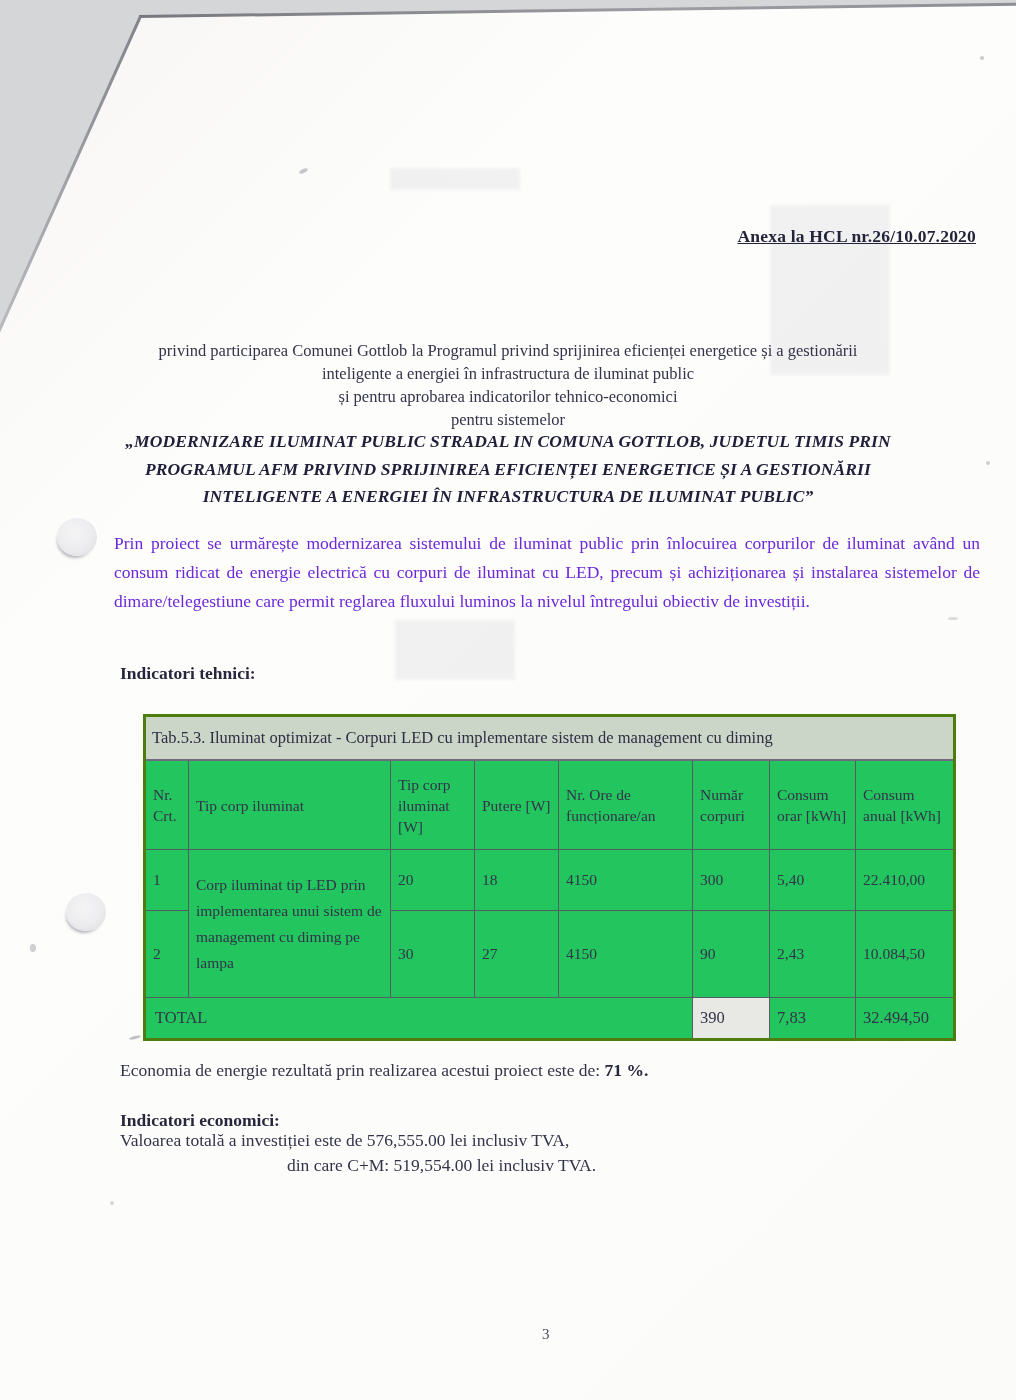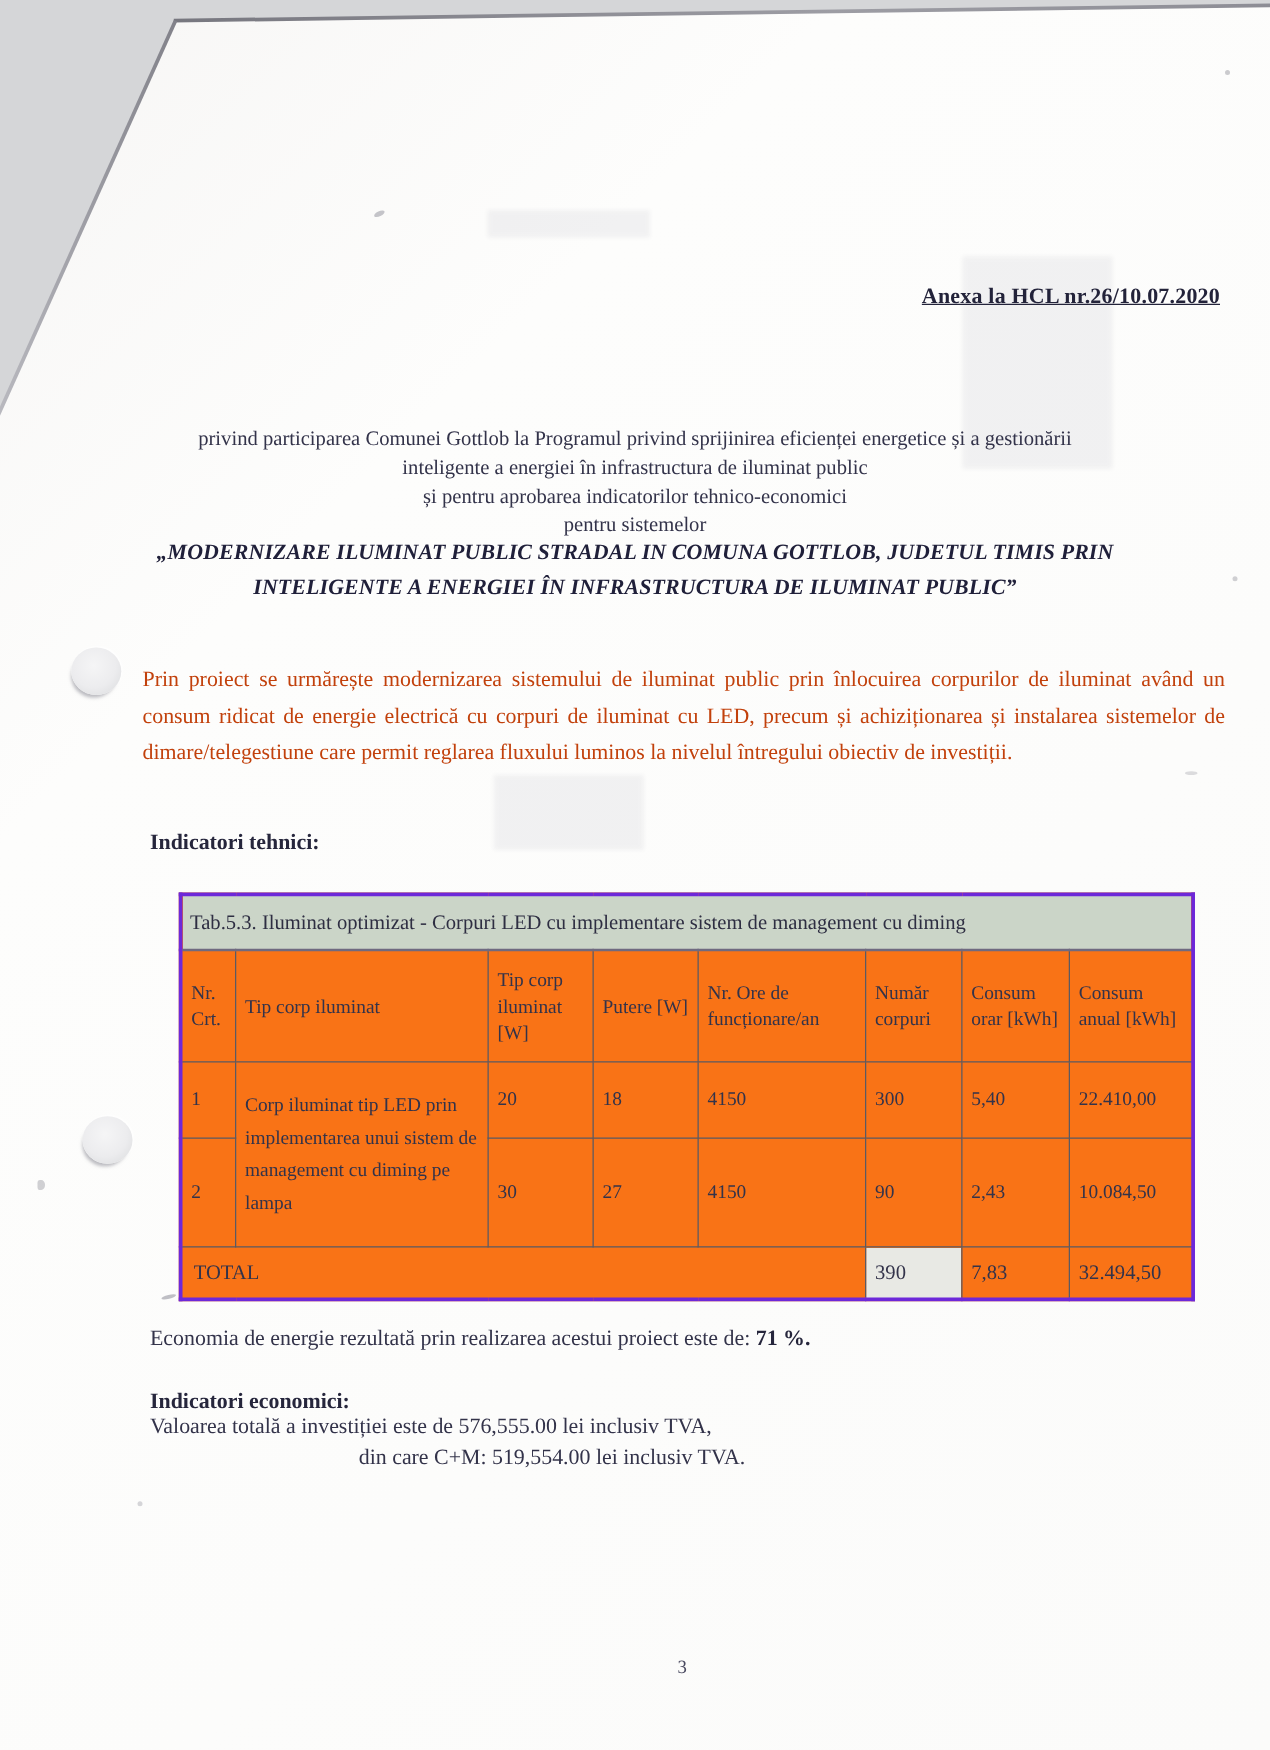--- a/index.html
+++ b/index.html
@@ -36,30 +36,30 @@
   .ghost{position:absolute;opacity:.055;filter:blur(1.5px);background:#3a3a55;}
 
   .annex{
     font-weight:bold;font-size:17.5px;color:#23233a;
     text-decoration:underline;letter-spacing:.2px;
   }
   .intro{width:100%;text-align:center;font-size:16.5px;line-height:23px;color:#33334a;}
   .proj-title{width:100%;text-align:center;font-weight:bold;font-style:italic;
     font-size:17.5px;line-height:27.5px;color:#20203a;letter-spacing:.1px;}
   .descr{
-    text-align:justify;font-size:17.5px;line-height:28.8px;color:#c2410c;
+    text-align:justify;font-size:17.5px;line-height:28.8px;color:#6d28d9;
   }
   .h-bold{font-weight:bold;font-size:17.5px;color:#26263c;}
   .bodyline{font-size:17.5px;color:#33334a;}
 
   table.ind{
     border-collapse:collapse;table-layout:fixed;
-    border:3px solid #6d28d9;
+    border:3px solid #4d7c0f;
     font-size:15.5px;color:#33334a;
-    background:#f97316;
+    background:#22c55e;
   }
   table.ind td,table.ind th{
     border:1.6px solid #5a5a63;
     padding:3px 7px;vertical-align:middle;text-align:left;
     font-weight:normal;overflow:hidden;
   }
   tr.t-title td{
     background:#cbd5c8;font-size:16.5px;height:36px;
     border-bottom:2px solid #6f6a80;color:#2e2e42;padding-left:6px;
   }
@@ -100,20 +100,21 @@
 
   <div class="abs" style="left:30px;right:30px;top:339px;">
     <div class="intro">privind  participarea Comunei Gottlob la Programul privind sprijinirea eficienței energetice și a gestionării</div>
     <div class="intro">inteligente a energiei în infrastructura de iluminat public</div>
     <div class="intro">și pentru aprobarea indicatorilor tehnico-economici</div>
     <div class="intro">pentru  sistemelor</div>
   </div>
 
   <div class="abs" style="left:20px;right:20px;top:428px;">
     <div class="proj-title">„MODERNIZARE ILUMINAT PUBLIC STRADAL IN COMUNA GOTTLOB, JUDETUL TIMIS PRIN</div>
+    <div class="proj-title">PROGRAMUL AFM PRIVIND SPRIJINIREA EFICIENȚEI ENERGETICE ȘI A GESTIONĂRII</div>
     <div class="proj-title">INTELIGENTE A ENERGIEI ÎN INFRASTRUCTURA DE ILUMINAT PUBLIC”</div>
   </div>
 
   <div class="abs descr" style="left:114px;width:866px;top:529px;">Prin proiect se urmărește modernizarea sistemului de iluminat public prin înlocuirea corpurilor de iluminat având un consum ridicat de energie electrică cu corpuri de iluminat cu LED, precum și achiziționarea și instalarea sistemelor de dimare/telegestiune care permit reglarea fluxului luminos la nivelul întregului obiectiv de investiții.</div>
 
   <div class="abs h-bold" style="left:120px;top:663px;">Indicatori tehnici:</div>
 
   <table class="ind abs" style="left:143px;top:714px;width:810px;">
     <colgroup>
       <col style="width:44px">

